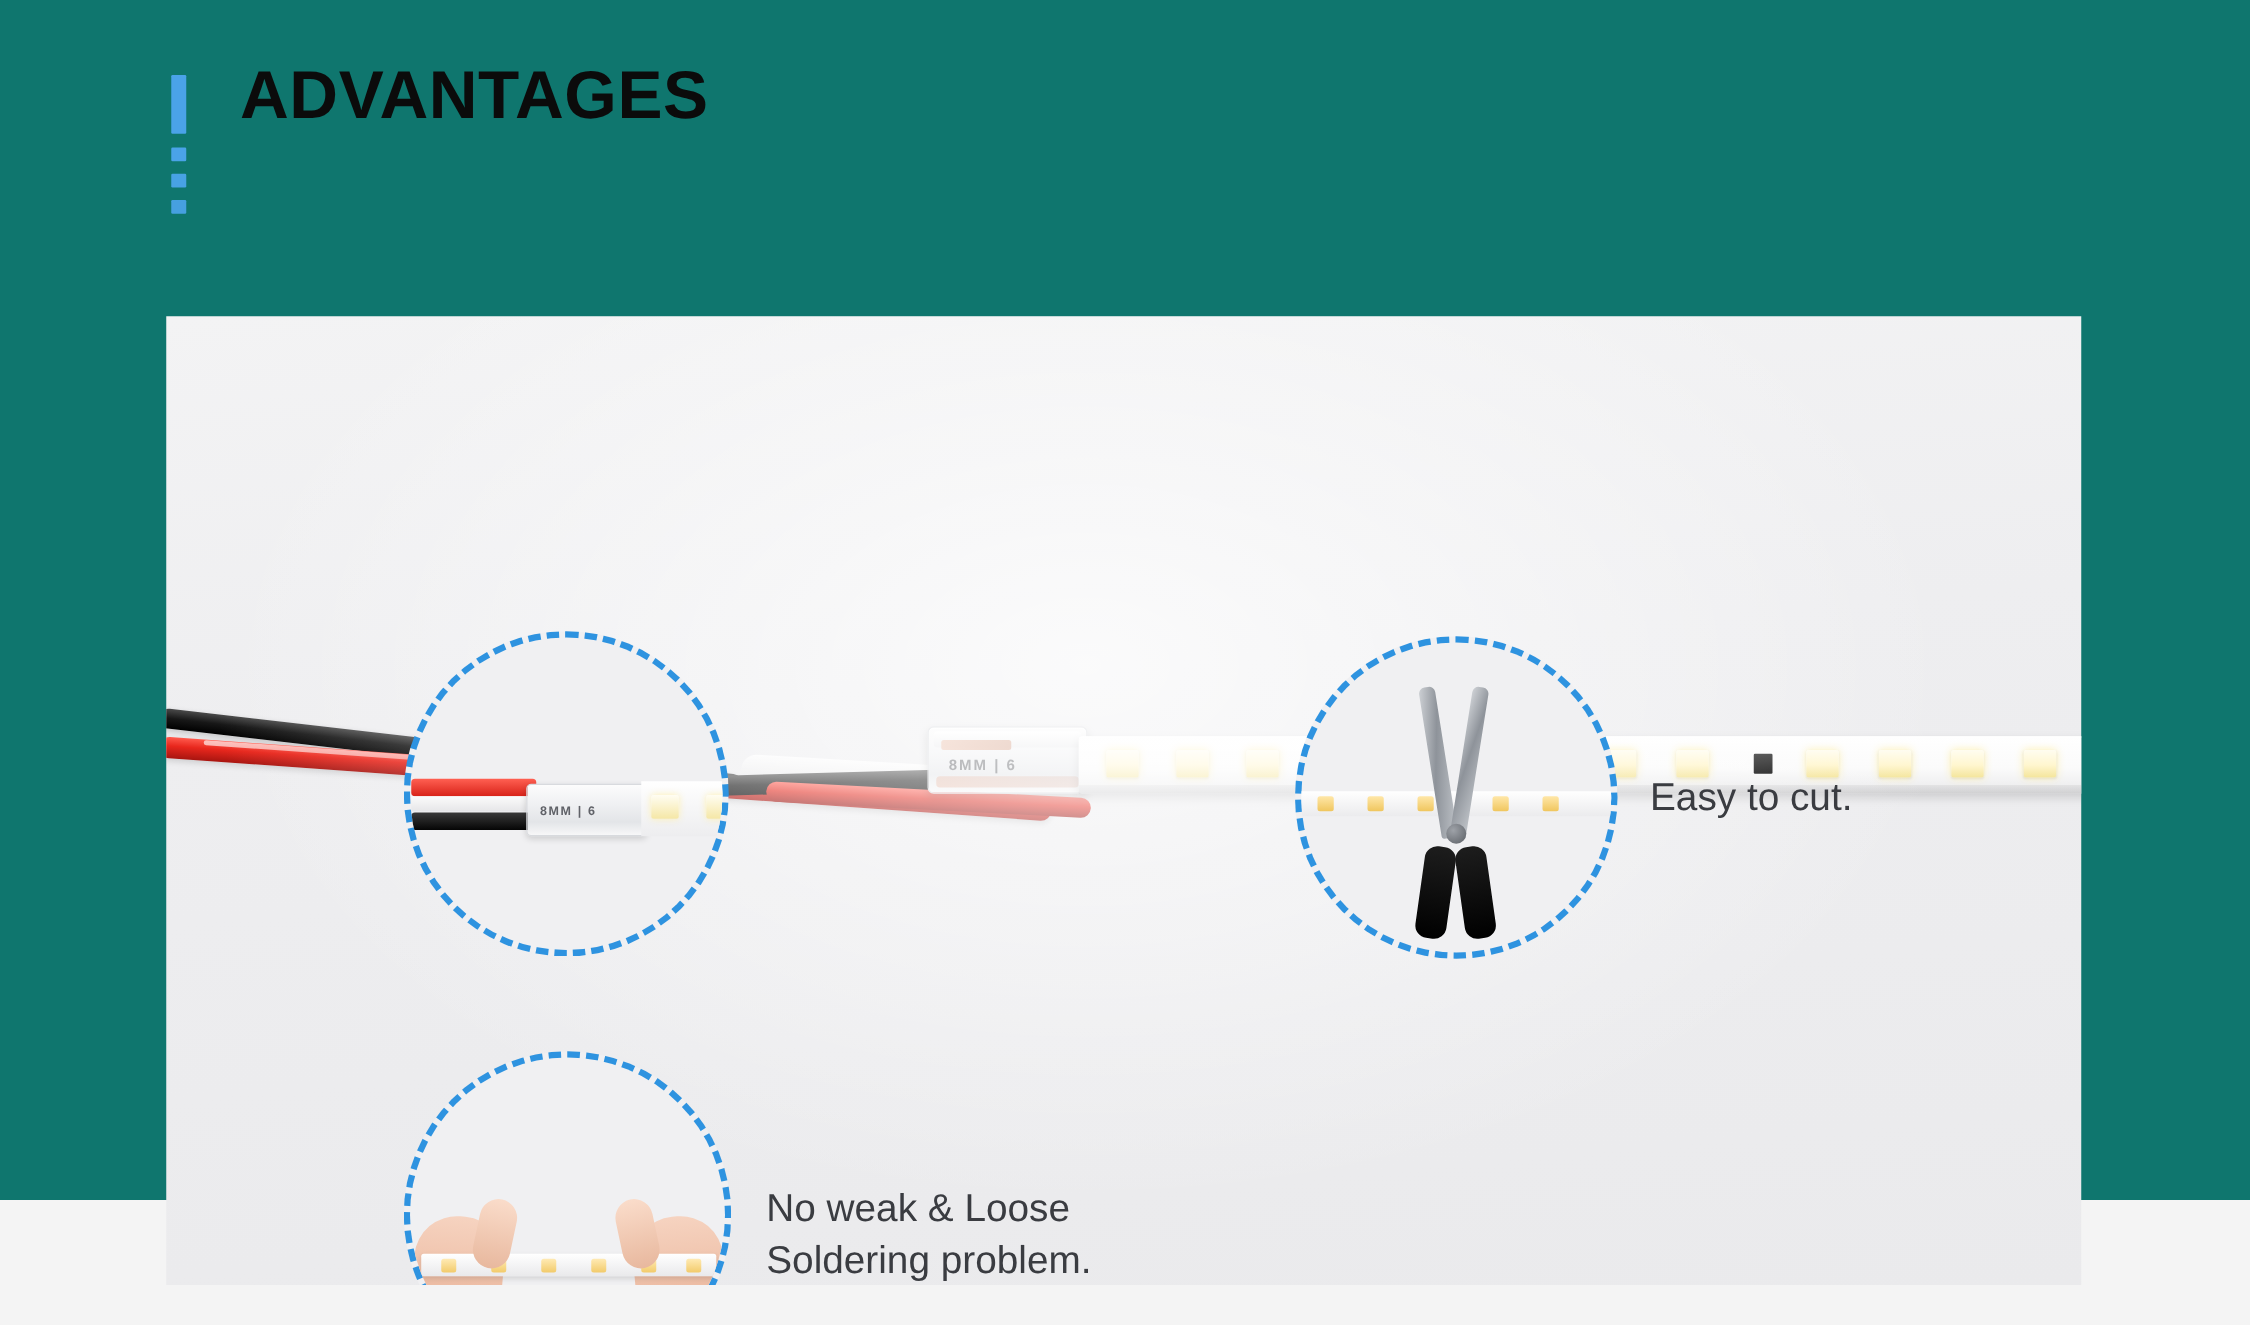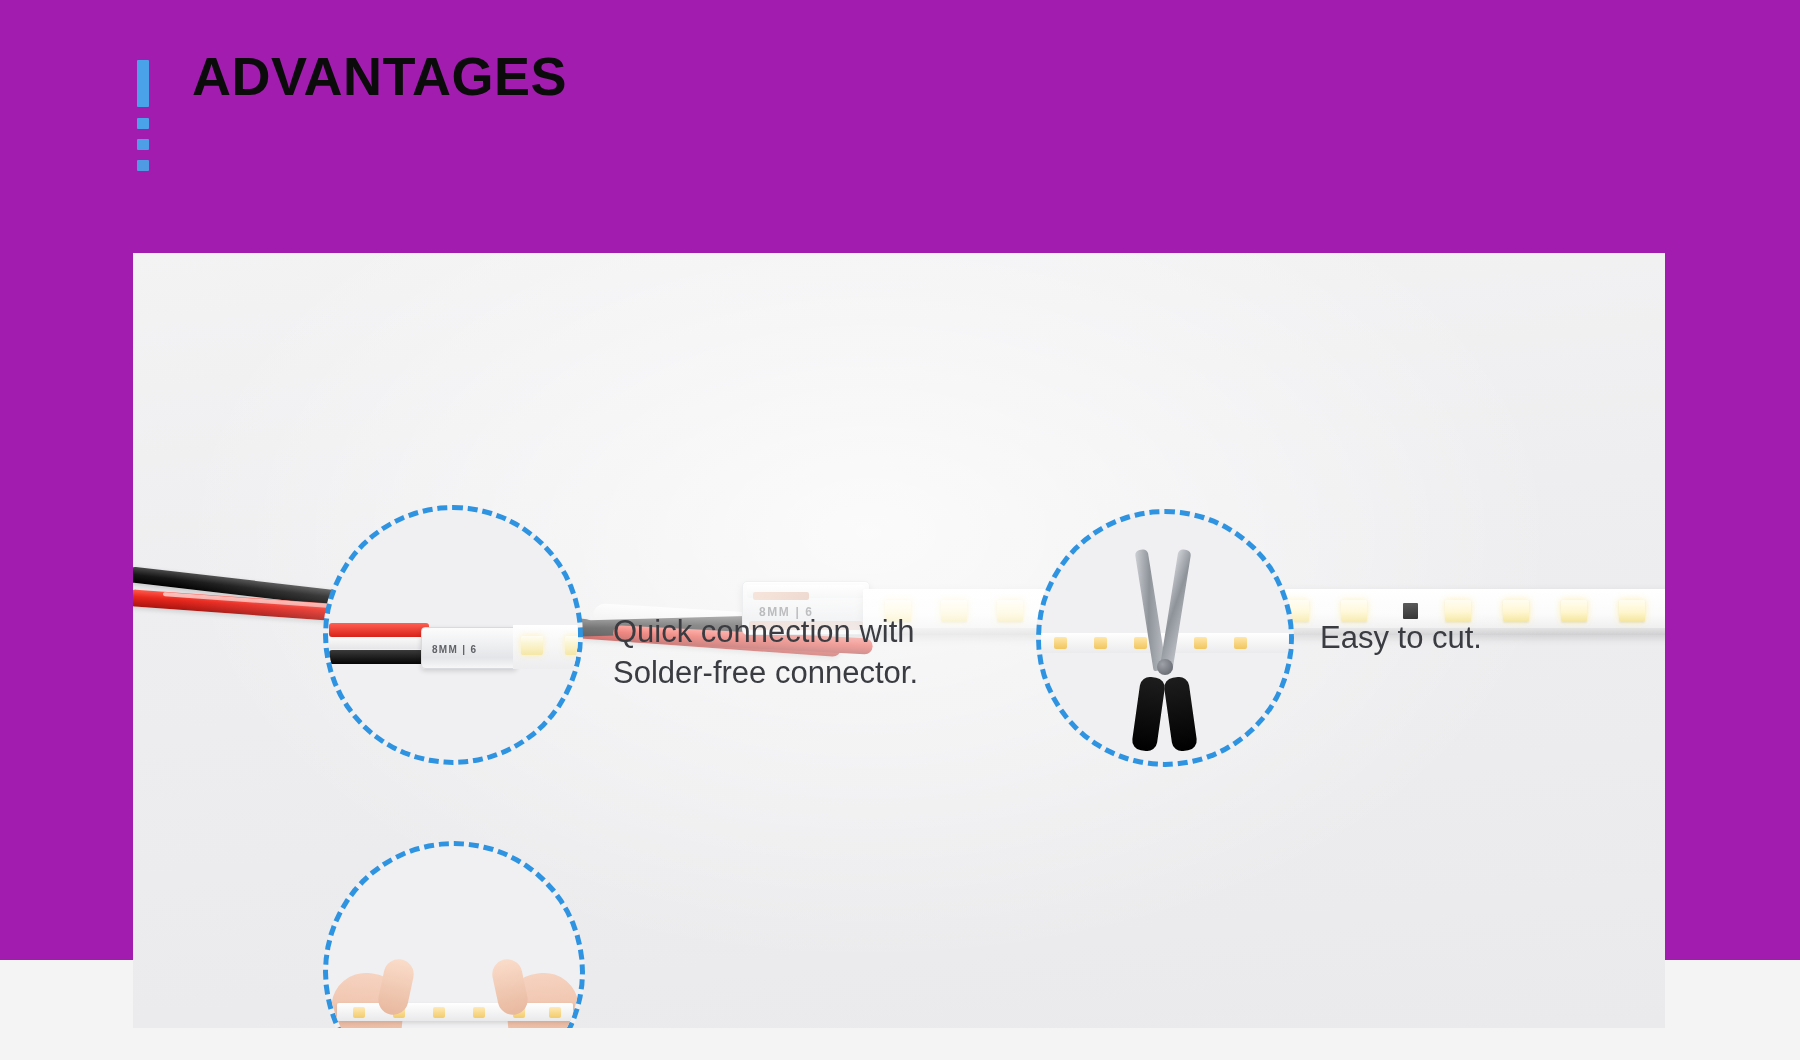--- a/index.html
+++ b/index.html
@@ -3,21 +3,21 @@
 <meta charset="utf-8">
 <title>Advantages</title>
 <style>
   * { box-sizing: border-box; margin: 0; padding: 0; }
   html, body {
     width: 1800px; height: 1060px;
     background: #f4f4f4;
     font-family: "Liberation Sans", sans-serif;
     overflow: hidden;
   }
-  .page { position: relative; width: 1800px; height: 960px; background: #a21caf; }
+  .page { position: relative; width: 1800px; height: 960px; background: #0f766e; }
 
   
   .header { position: absolute; left: 0; top: 0; width: 1800px; height: 215px; }
   .accent-mark { position: absolute; left: 137px; top: 60px; width: 12px; }
   .accent-bar  { width: 12px; height: 47px; background: #4aa3e8; border-radius: 1px; }
   .accent-dot  { width: 12px; height: 11px; background: #4aa3e8; border-radius: 1px; }
   .accent-dot.d1 { margin-top: 11px; }
   .accent-dot.d2 { margin-top: 10px; opacity: .97; }
   .accent-dot.d3 { margin-top: 10px; opacity: .94; }
   .page-title {
@@ -340,18 +340,18 @@
           <div class="c3-led" style="left:96px"></div>
           <div class="c3-led" style="left:136px"></div>
           <div class="c3-led" style="left:176px"></div>
           <div class="c3-led" style="left:212px"></div>
         </div>
         <div class="finger f1"></div>
         <div class="finger f2"></div>
       </div>
     </div>
 
-    <div class="callout-text txt1">Quick connection with
-Solder-free connector.</div>
     <div class="callout-text txt2">Easy to cut.</div>
+    <div class="callout-text txt3">No weak &amp; Loose
+Soldering problem.</div>
 
   </div>
 </div>
 
 </body></html>

